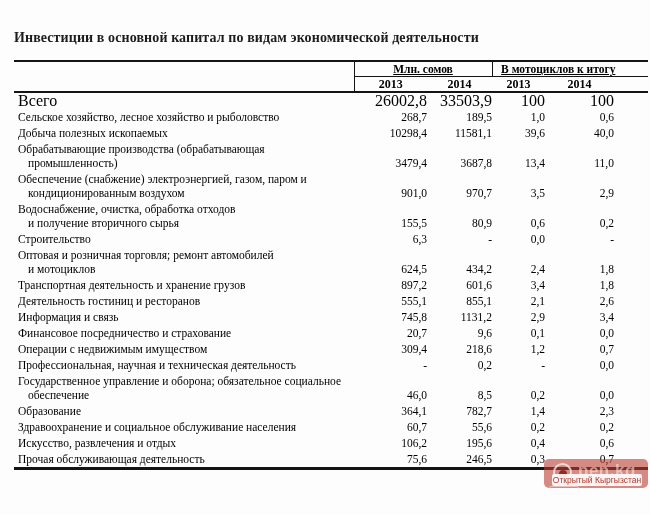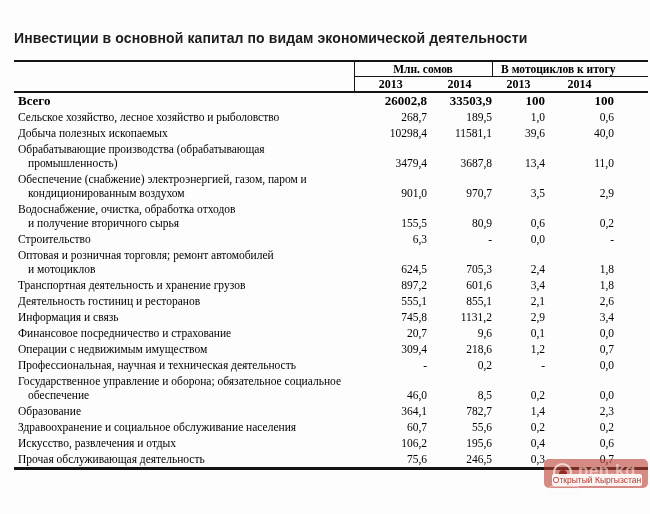--- a/index.html
+++ b/index.html
@@ -9,21 +9,21 @@
     overflow: hidden;
     position: relative;
     font-family: "Liberation Serif", serif;
     color: #111;
   }
   .page { position: absolute; inset: 0; }
 
   
   .title {
     margin: 29px 0 0 14px;
-    font-family: Liberation Sans, sans-serif;
+    font-family: Liberation Serif, serif;
     font-weight: bold;
     font-size: 14px;
     line-height: 18px;
     color: #1c1c1c;
     letter-spacing: 0.1px;
   }
 
   
   table.stat {
     border-collapse: collapse;
@@ -42,38 +42,38 @@
   col.c-n2     { width: 65px; }
   col.c-n3     { width: 53px; }
   col.c-n4     { width: 69px; }
   col.c-spacer { width: 34px; }
 
   thead th { font-weight: bold; padding: 0; }
   th.corner {
     border-right: 1px solid #141414;
     border-bottom: 2.5px solid #141414;
   }
-  tr.group-row th.group { border-bottom: 1.5px solid #141414; height: 13px; text-align: center; }
+  tr.group-row th.group { border-bottom: 1.5px solid #141414; height: 13px; text-align: center; text-decoration: underline; }
   th.group-mln { border-right: 1px solid #141414; }
   th.group-pct { padding-right: 24px; }
   tr.years-row th {
     border-bottom: 2.5px solid #141414;
     height: 14px;
     font-size: 12px;
   }
 
   tbody td { vertical-align: bottom; padding: 1px 0; }
   td.lbl {
     text-align: left;
     padding-left: 14px;
     text-indent: -10px;
     white-space: pre-line;
   }
   td.num { text-align: right; }
-  tr.total td { font-weight: bold; font-size: 13px; }
+  tr.total td { font-weight: normal; font-size: 16px; }
 
   
   .watermark {
     position: absolute;
     left: 544px; top: 459px;
     width: 104px; height: 29px;
     background: rgba(186, 62, 50, 0.60);
     border-radius: 5px;
   }
   .wm-circle {
@@ -205,21 +205,21 @@
           <td class="num">6,3</td>
           <td class="num">-</td>
           <td class="num">0,0</td>
           <td class="num">-</td>
           <td></td>
         </tr>
         <tr>
           <td class="lbl">Оптовая и розничная торговля; ремонт автомобилей
 и мотоциклов</td>
           <td class="num">624,5</td>
-          <td class="num">705,3</td>
+          <td class="num">434,2</td>
           <td class="num">2,4</td>
           <td class="num">1,8</td>
           <td></td>
         </tr>
         <tr>
           <td class="lbl">Транспортная деятельность и хранение грузов</td>
           <td class="num">897,2</td>
           <td class="num">601,6</td>
           <td class="num">3,4</td>
           <td class="num">1,8</td>

